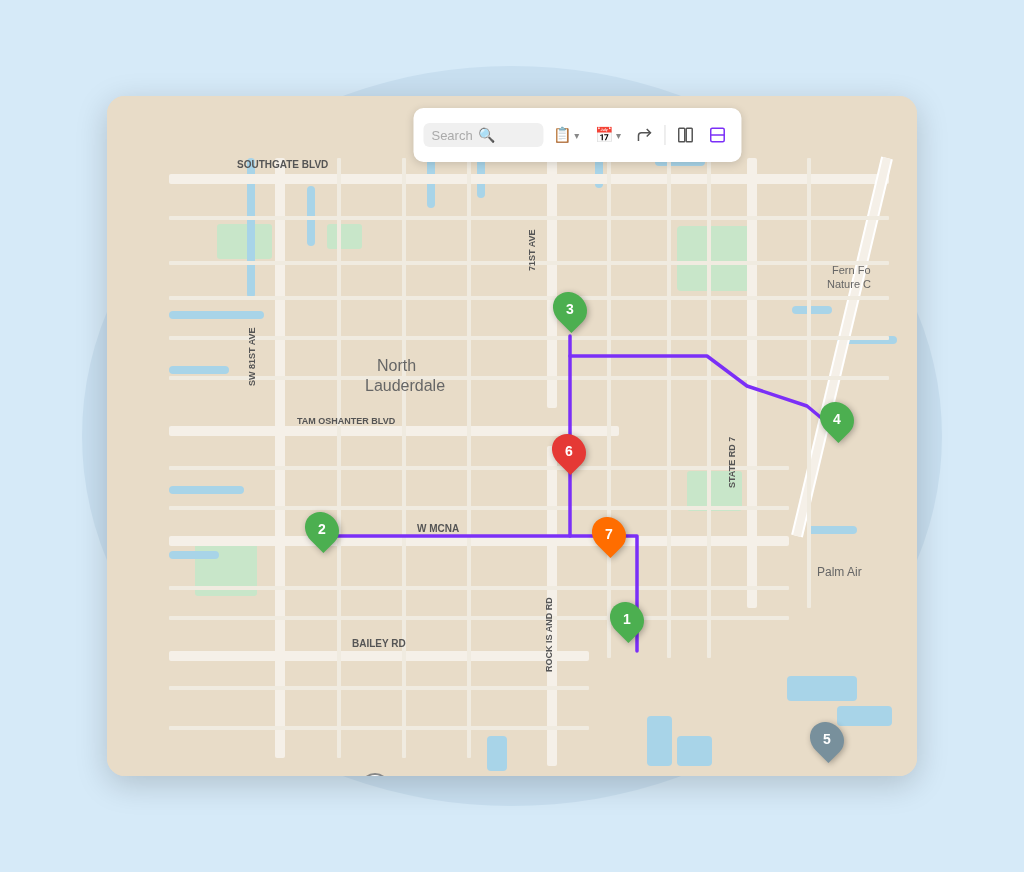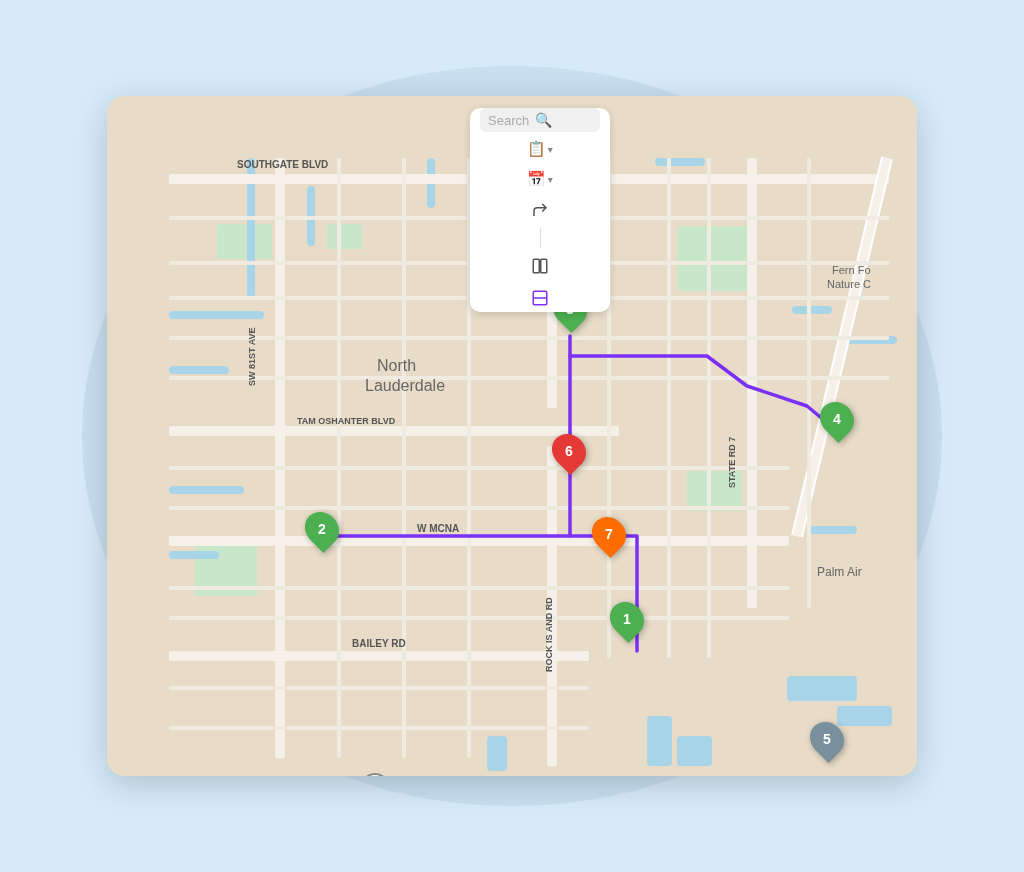--- a/index.html
+++ b/index.html
@@ -39,24 +39,23 @@
     .toolbar {
       position: absolute;
       top: 12px;
       left: 50%;
       transform: translateX(-30%);
       display: flex;
       align-items: center;
       gap: 4px;
       background: white;
       border-radius: 10px;
-      padding: 0 10px;
+      padding: 13px 10px;
       box-shadow: 0 2px 8px rgba(0,0,0,0.15);
       z-index: 100;
-      flex-direction: column;
     }
 
     .search-box {
       display: flex;
       align-items: center;
       background: #f0f0f0;
       border-radius: 6px;
       padding: 4px 8px;
       gap: 6px;
       min-width: 120px;

